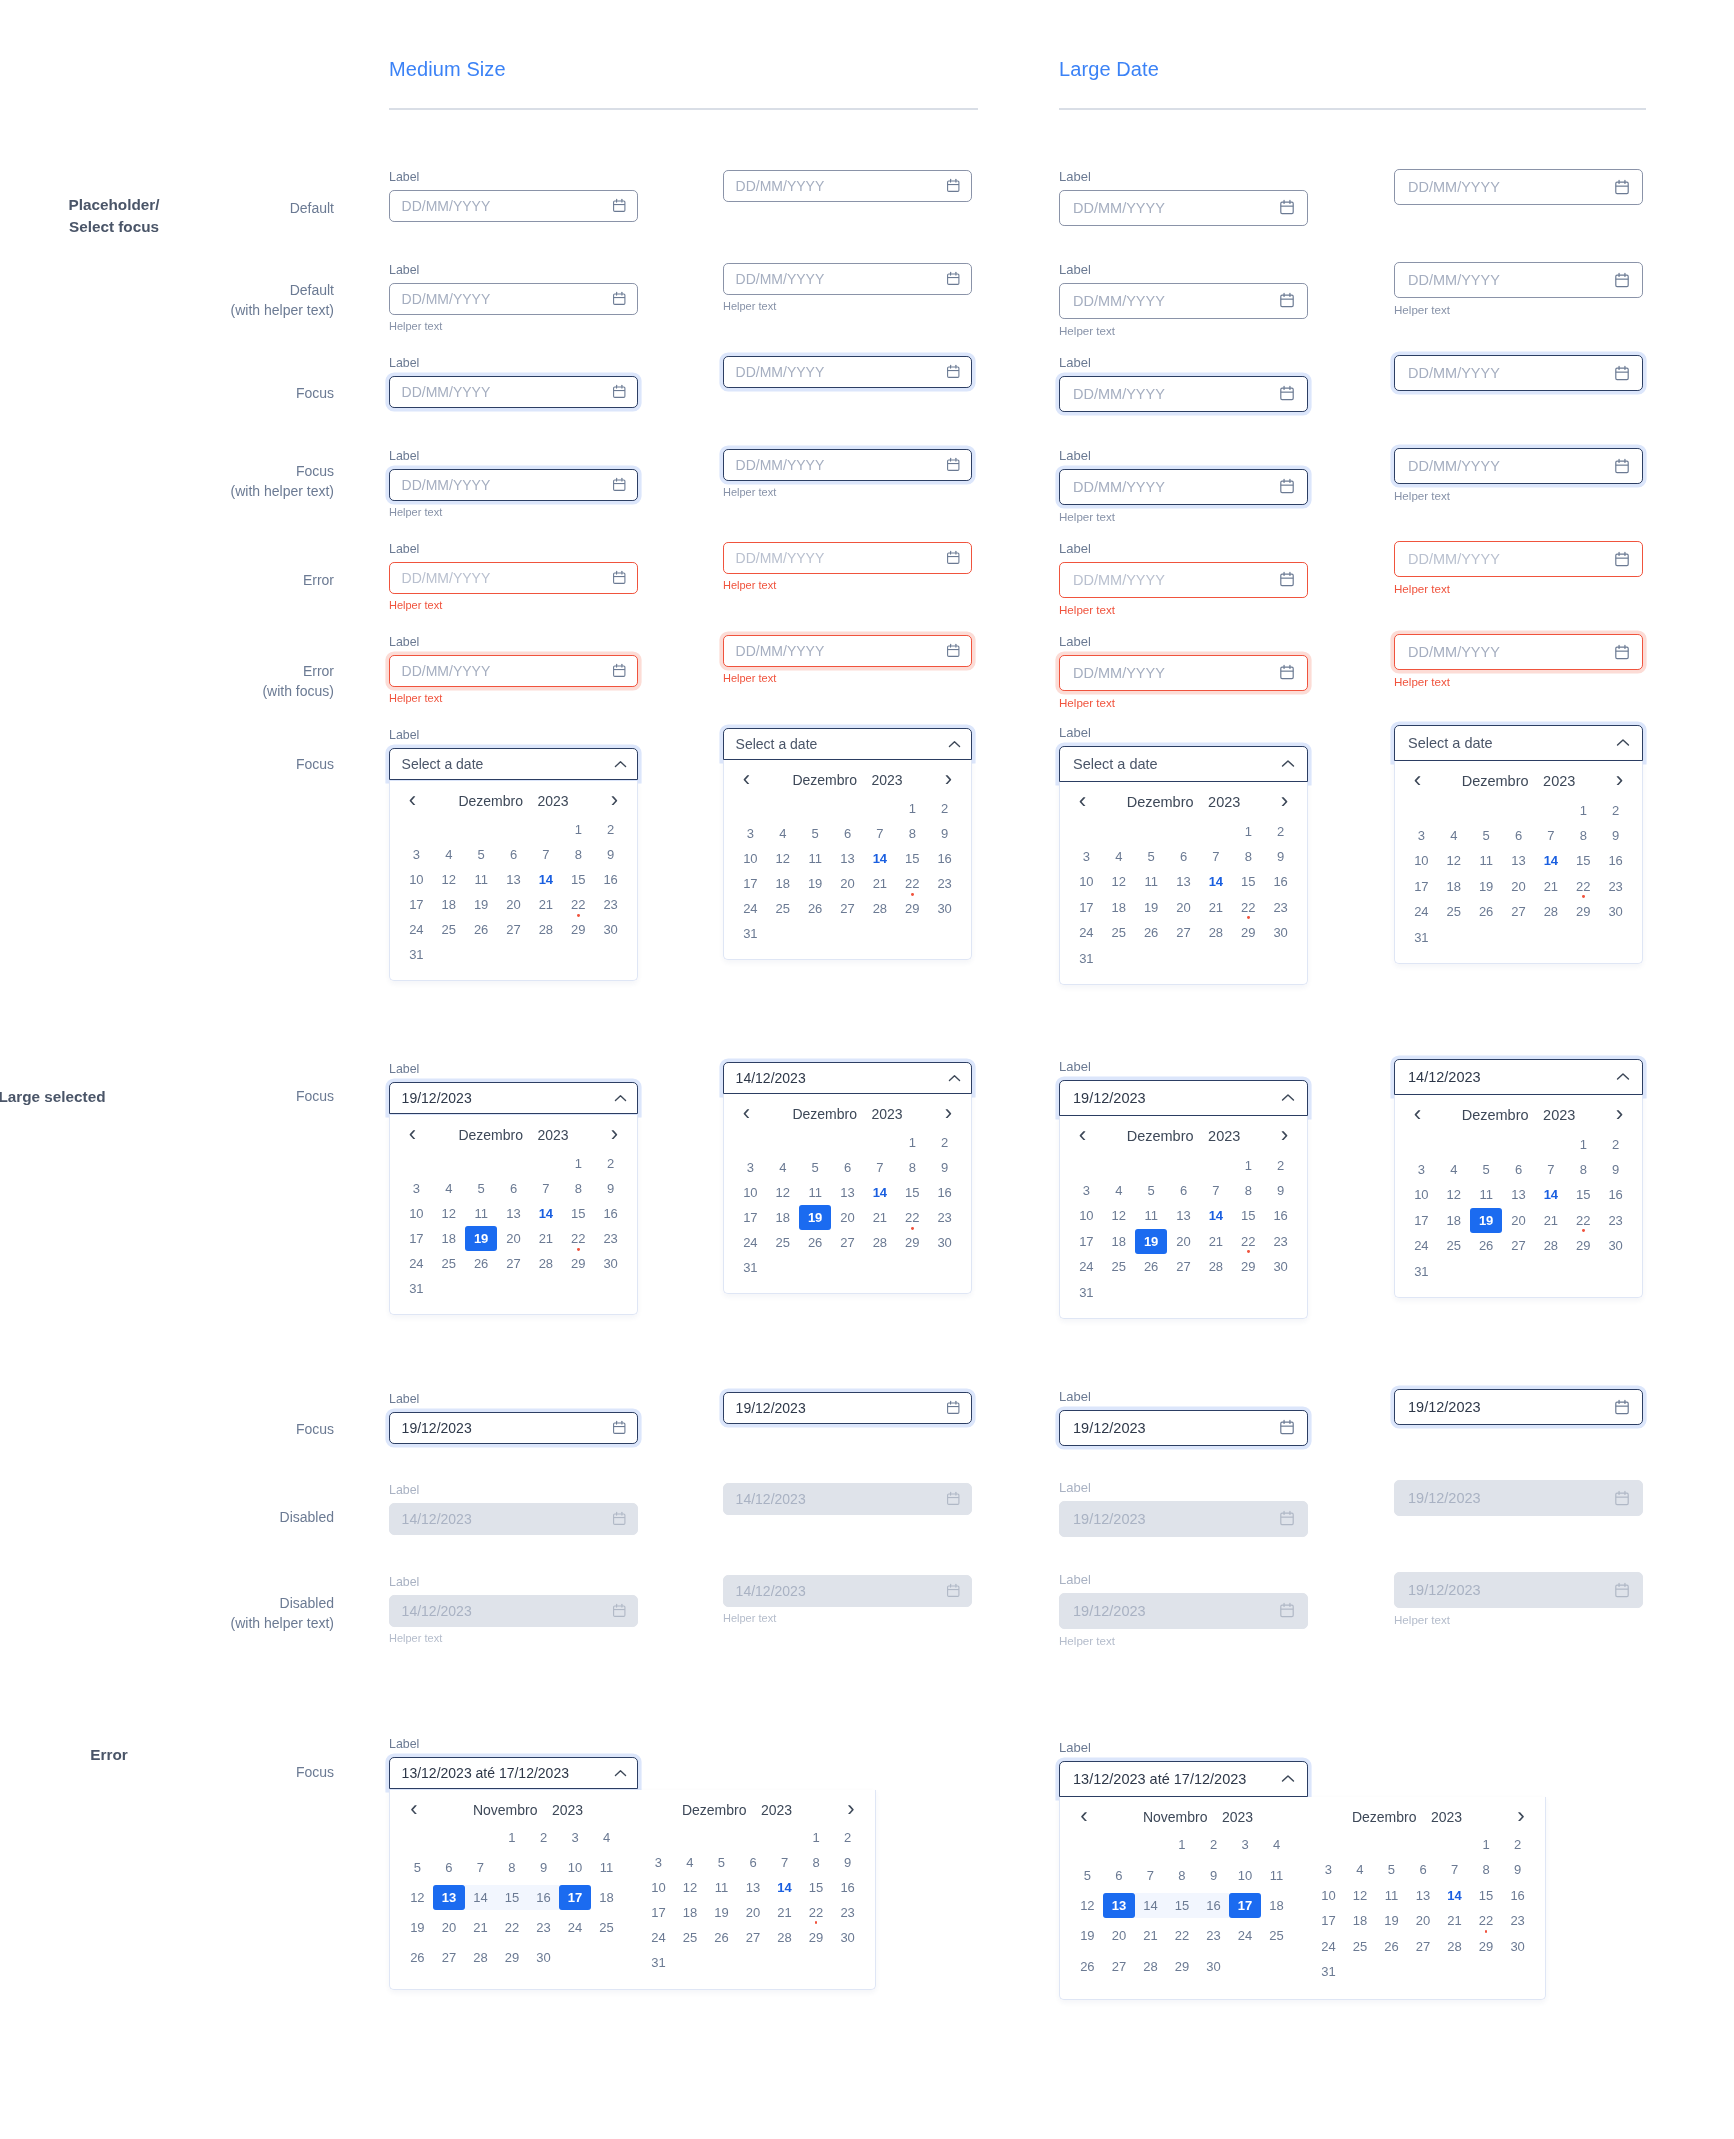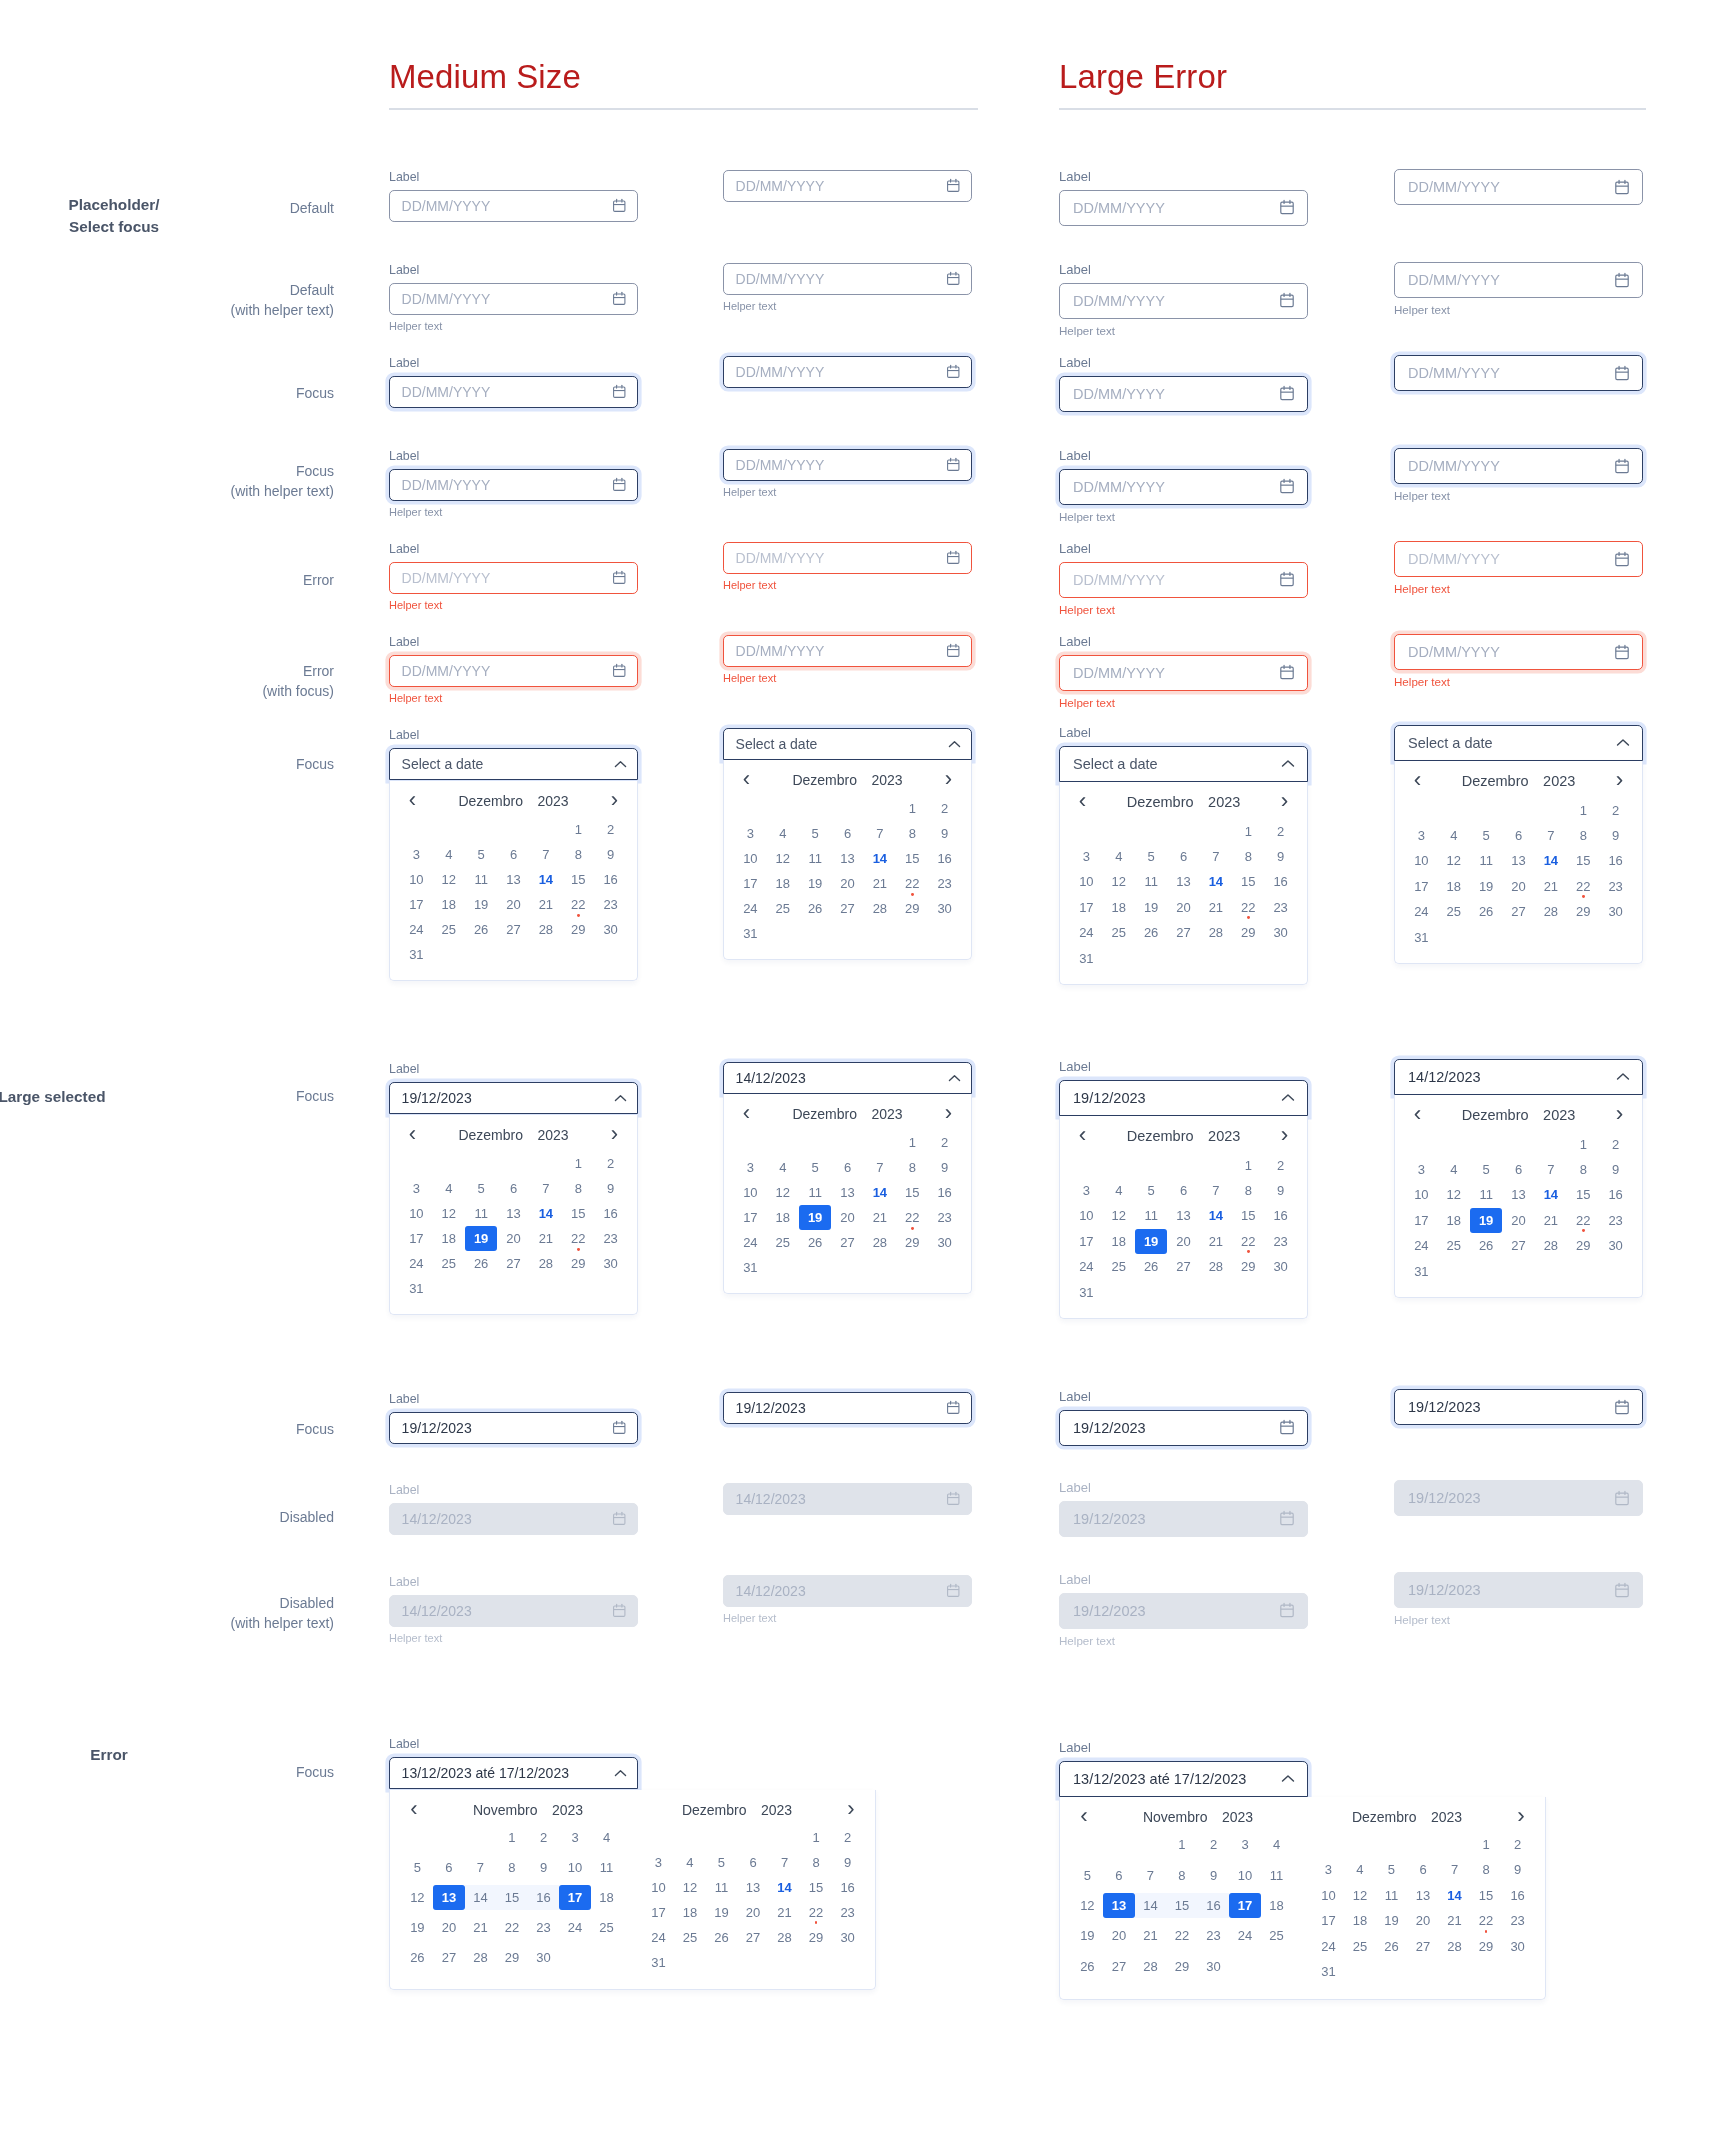--- a/index.html
+++ b/index.html
@@ -10,22 +10,22 @@
     background: #ffffff;
     font-family: "Liberation Sans", sans-serif;
     color: #525f7f;
     position: relative;
     overflow: hidden;
   }
 
   
   .size-head {
     position: absolute;
-    font-size: 33px;
-    color: #b91c1c;
+    font-size: 20px;
+    color: #3b82f6;
     font-weight: 400;
     letter-spacing: 0.1px;
   }
   .size-rule {
     position: absolute;
     height: 1.5px;
     background: #d9dee6;
   }
 
   
@@ -169,21 +169,21 @@
   .cal.range .rhead .mon { margin-right: 14.5px; }
   .cal.range .rbody { display: flex; padding: 2.9px 11.6px 14.5px 11.6px; gap: 20.3px; }
   .cal.range .rbody .mgrid { flex: 1 1 50%; display: grid; grid-template-columns: repeat(7,1fr); }
 </style>
 </head>
 <body>
 
 <div class="size-head" style="left:389px; top:58px;">Medium Size</div>
 <div class="size-rule" style="left:389px; top:108px; width:589px;"></div>
 
-<div class="size-head" style="left:1059px; top:58px;">Large Error</div>
+<div class="size-head" style="left:1059px; top:58px;">Large Date</div>
 <div class="size-rule" style="left:1059px; top:108px; width:587px;"></div>
 
 <div class="group-label" style="left:34px; top:194px; white-space:pre-line;"><span>Placeholder/
 Select focus</span></div>
 <div class="group-label" style="left:-28px; top:1086px;"><span>Large selected</span></div>
 <div class="group-label" style="left:29px; top:1744px;"><span>Error</span></div>
 
 <div class="state-label" style="left:145px; top:198px;"><span>Default</span></div>
 <div class="state-label" style="left:145px; top:280px; white-space:pre-line;"><span>Default
 (with helper text)</span></div>

